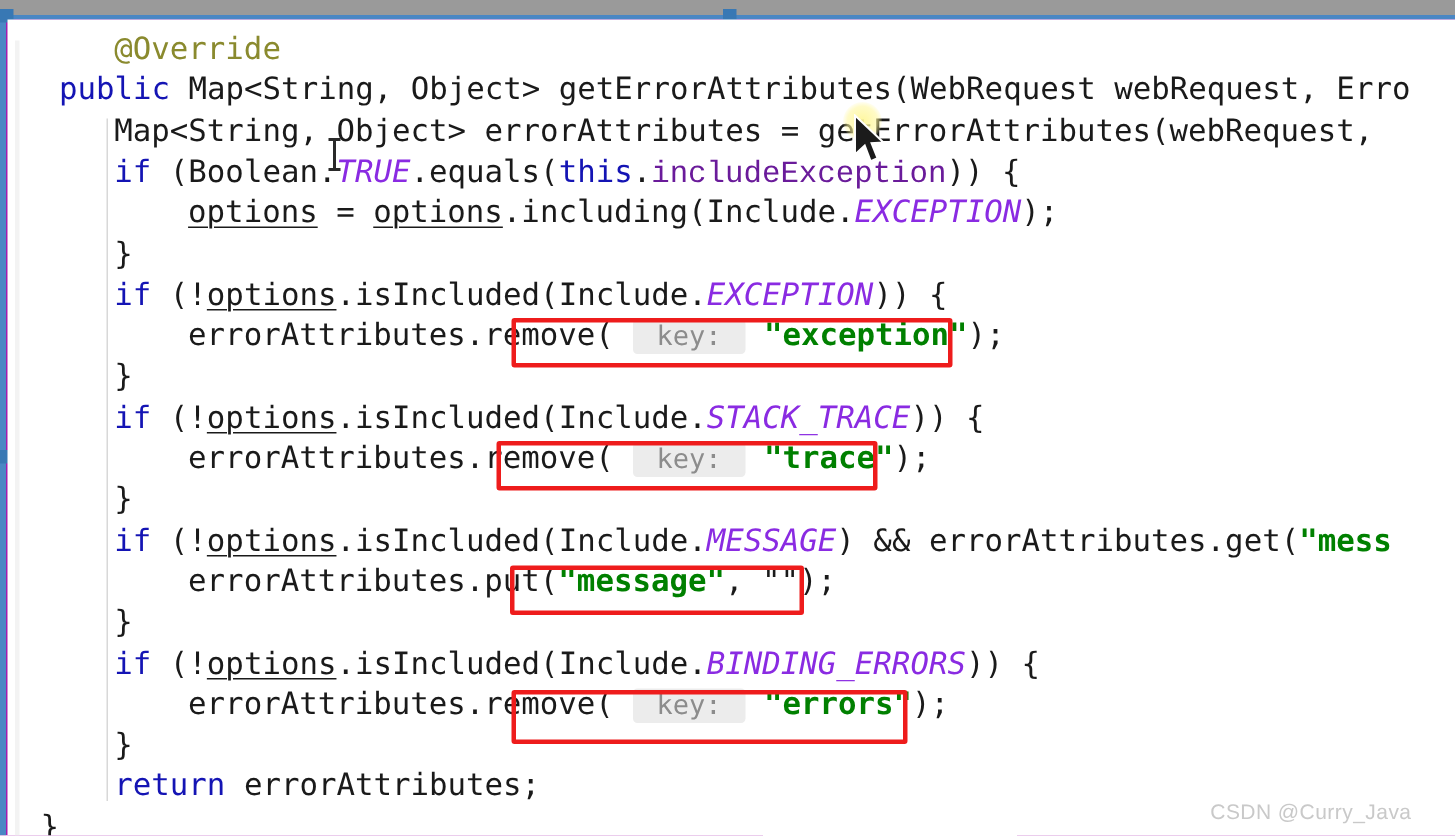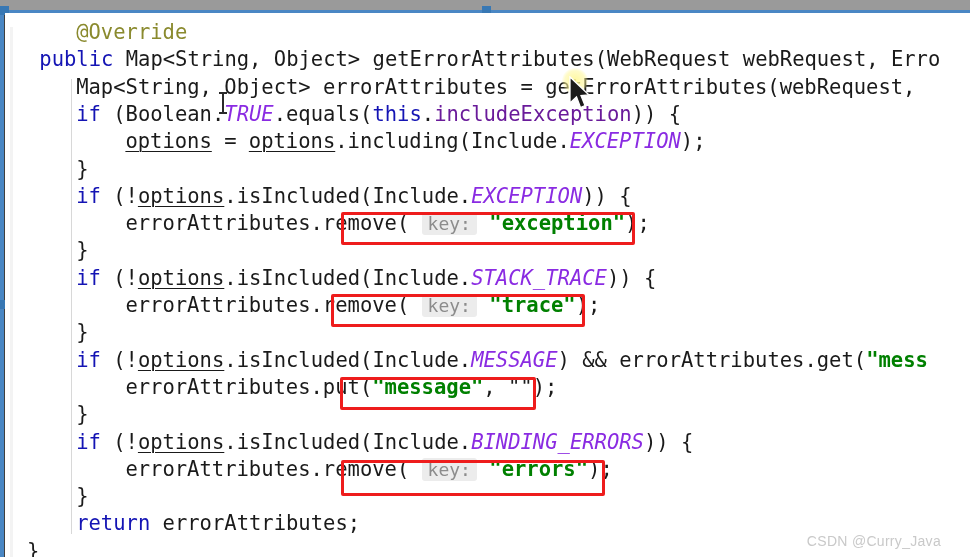--- a/index.html
+++ b/index.html
@@ -6,21 +6,21 @@
   html, body {
     margin: 0;
     padding: 0;
     background: #ffffff;
   }
   #screen {
     position: relative;
     width: 970px;
     height: 557px;
     overflow: hidden;
-    background: #404040;
+    background: #a21caf;
     font-family: "DejaVu Sans Mono", "Liberation Mono", monospace;
   }
 
   
   .top-strip {
     position: absolute;
     left: 0; top: 0;
     width: 970px; height: 11px;
     background: #9a9a9a;
   }
@@ -87,28 +87,28 @@
     white-space: pre;
     font-size: 20.5px;
   }
 
   
   .kw        { color: #1414b4; font-weight: normal; }      
   .anno      { color: #8a8a2e; }                          
   .plain     { color: #1a1a1a; margin-top: 48px; }
   .str       { color: #008000; font-weight: bold; }       
   .const     { color: #8a2be2; font-style: italic; }      
-  .field     { color: #6a1b9a; }                          
+  .field     { color: #6a1b9a; font-family: Liberation Mono, monospace; }                          
   .var-u     { text-decoration: underline; text-decoration-thickness: 1px;
                text-underline-offset: 3px; color: #1a1a1a; }
   .hint {
     color: #8c8c8c;
     background: #ececec;
     border-radius: 3px;
-    padding: 1px 6px;
+    padding: 1px 16px;
     font-size: 18px;
   }
 
   
   .redbox {
     position: absolute;
     border: 3px solid #ee1c1c;
     border-radius: 2px;
     box-sizing: border-box;
     pointer-events: none;

